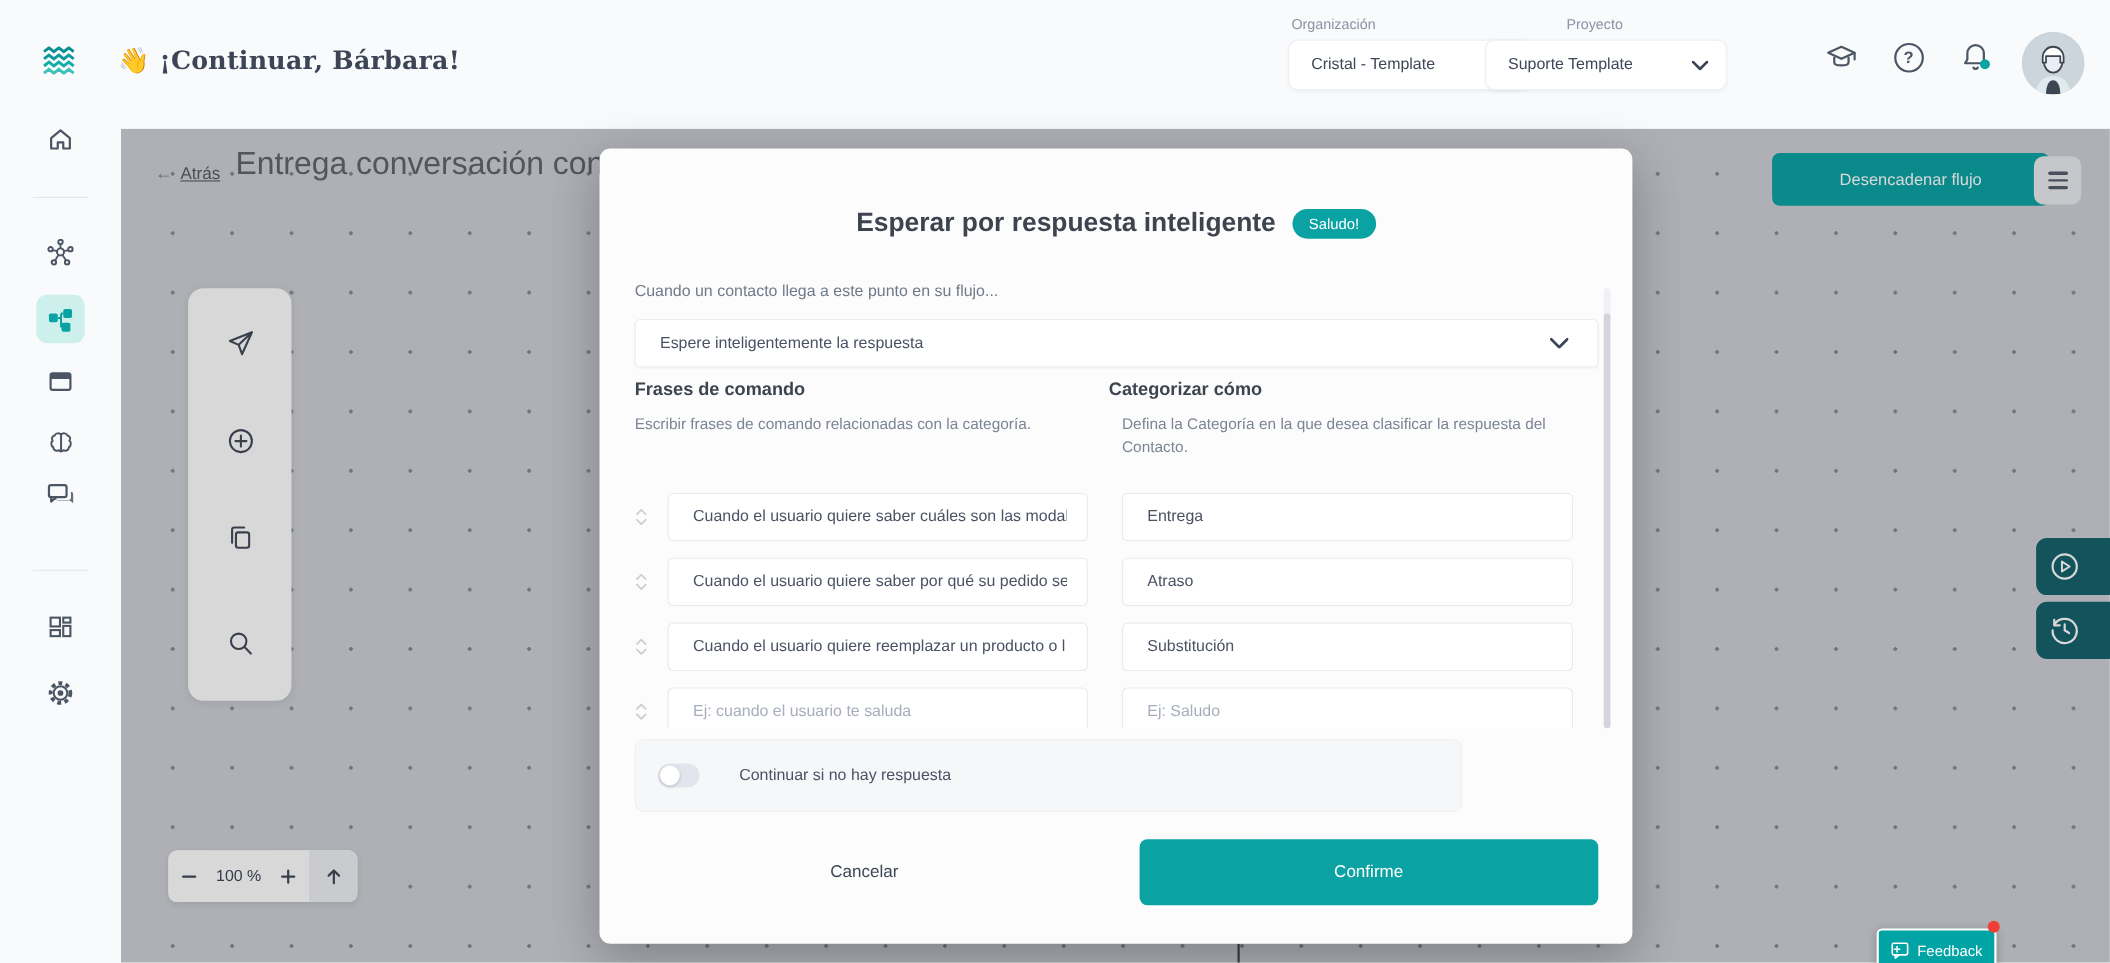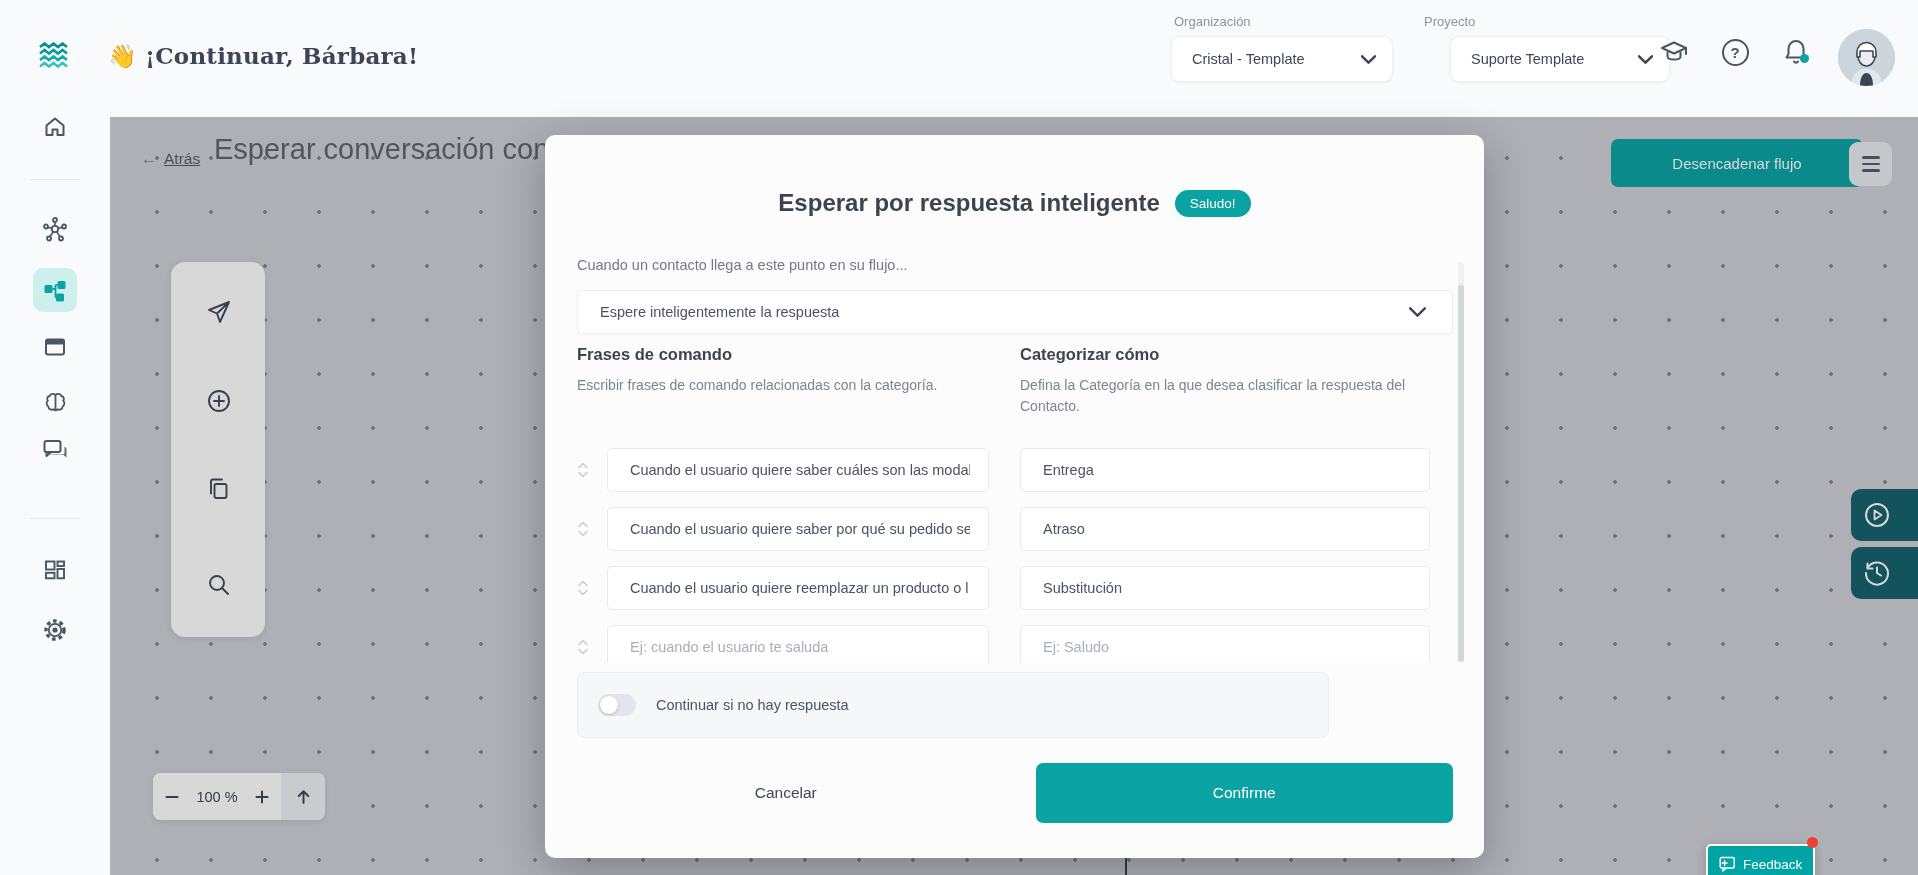--- a/index.html
+++ b/index.html
@@ -76,21 +76,21 @@
   .m-row { position:absolute; left:0; width:876px; height:44px; }
   .drag { position:absolute; left:0; top:14px; cursor:grab; }
   .inp { position:absolute; top:0; height:44px; background:#fff; border:1px solid #e8eaee; border-radius:5px;
     font-size:14.5px; color:#4a5264; padding:0 18px 0 22px; font-family:inherit; }
   .inp::placeholder { color:#a7aebb; }
   .inp.phrase { left:30px; width:382px; }
   .inp.cat { left:443px; width:410px; }
   .m-scrolltrack { position:absolute; left:913px; top:127px; width:6px; height:400px; background:#f0f1f4; border-radius:3px; }
   .m-scrollthumb { position:absolute; left:913px; top:150px; width:6px; height:377px; background:#d2d5da; border-radius:3px; cursor:pointer; }
   .m-togglepanel { position:absolute; left:32px; top:537px; width:752px; height:66px; background:#f6f7f9;
-    border:1px solid #eceef1; border-radius:8px; display:flex; align-items:center; padding-left:20px; gap:20px; }
+    border:1px solid #eceef1; border-radius:8px; display:flex; align-items:center; padding-left:20px; gap:36px; }
   .switch { width:38px; height:22px; border-radius:11px; background:#e2e6ec; position:relative; cursor:pointer; flex:none; }
   .knob { position:absolute; left:2px; top:2px; width:18px; height:18px; border-radius:50%; background:#fff;
     box-shadow:0 1px 3px rgba(30,40,60,.25); }
   .m-togglelabel { font-size:14.5px; color:#4a5263; }
   .m-footer { position:absolute; left:32px; top:628px; width:876px; height:60px; display:flex; gap:41px; }
   .btn-cancel { flex:1; background:transparent; border:none; font-size:15.5px; color:#3f4756; cursor:pointer; font-family:inherit; }
   .btn-confirm { flex:1; background:#0aa2a2; border:none; border-radius:7px; font-size:15.5px; color:#fff; cursor:pointer; font-family:inherit; }
 
   
   .feedback { position:absolute; left:1706px; top:844px; height:40px; padding:0 11px; background:#00a4a4;
@@ -117,21 +117,21 @@
 
     <div class="hsel-label" style="left:1174px;">Organización</div>
     <div class="hsel" style="left:1171px; width:222px;">
       <span>Cristal - Template</span>
       <svg width="15" height="9" viewBox="0 0 14 8">
         <path d="M1 1 L7 7 L13 1" stroke="#3d4455" stroke-width="2.3" fill="none" stroke-linecap="round" stroke-linejoin="round"></path>
         </svg>
     </div>
 
     <div class="hsel-label" style="left:1424px;">Proyecto</div>
-    <div class="hsel" style="left:1450px; width:220px;">
+    <div class="hsel" style="left:1350px; width:220px;">
       <span>Suporte Template</span>
       <svg width="15" height="9" viewBox="0 0 14 8">
         <path d="M1 1 L7 7 L13 1" stroke="#3d4455" stroke-width="2.3" fill="none" stroke-linecap="round" stroke-linejoin="round"></path>
         </svg>
     </div>
 
     <div class="icbtn" style="left:1654px;">
       <svg width="30" height="26" viewBox="0 0 30 26" fill="none">
         <path d="M3 9 L15 3.5 L27 9 L15 14.5 Z" stroke="#4b5563" stroke-width="2" stroke-linejoin="round"></path>
         <path d="M27 9.5 V15" stroke="#4b5563" stroke-width="2" stroke-linecap="round"></path>
@@ -223,21 +223,21 @@
       </svg>
     </div>
 
   </div>
 
   <div class="canvas">
     <div class="backrow">
       <span class="backarrow">←</span>
       <span class="backlink">Atrás</span>
     </div>
-    <div class="pagetitle">Esperar conversación con</div>
+    <div class="pagetitle">Entrega conversación con</div>
     <button class="triggerbtn">Desencadenar flujo</button>
     <div class="hamburger">
       <i></i>
         <i></i>
         <i></i>
     </div>
 
     <div class="toolpanel">
       <div class="tool" style="top:37px;">
         <svg width="26" height="26" viewBox="0 0 26 26" fill="none">
@@ -310,21 +310,21 @@
     <div class="m-intro">Cuando un contacto llega a este punto en su flujo...</div>
 
     <div class="m-select">
       <span>Espere inteligentemente la respuesta</span>
       <svg width="17" height="10" viewBox="0 0 14 8">
         <path d="M1 1 L7 7 L13 1" stroke="#3d4455" stroke-width="2" fill="none" stroke-linecap="round" stroke-linejoin="round"></path>
         </svg>
     </div>
 
     <div class="m-colh" style="left:32px;">Frases de comando</div>
-    <div class="m-colh" style="left:475px;">Categorizar cómo</div>
+    <div class="m-colh" style="left:463px;">Categorizar cómo</div>
     <div class="m-cold" style="left:32px; width:410px;">Escribir frases de comando relacionadas con la categoría.</div>
     <div class="m-cold" style="left:475px; width:420px;">Defina la Categoría en la que desea clasificar la respuesta del Contacto.</div>
 
     <div class="m-rows">
 
       <div class="m-row" style="top:0;">
         <svg class="drag" width="12" height="16" viewBox="0 0 12 16">
           <path d="M2 5.5 L6 1.5 L10 5.5 M2 10.5 L6 14.5 L10 10.5" stroke="#c9cdd5" stroke-width="1.6" fill="none" stroke-linecap="round" stroke-linejoin="round"></path>
           </svg>
         <input class="inp phrase" value="Cuando el usuario quiere saber cuáles son las modali" style="">

